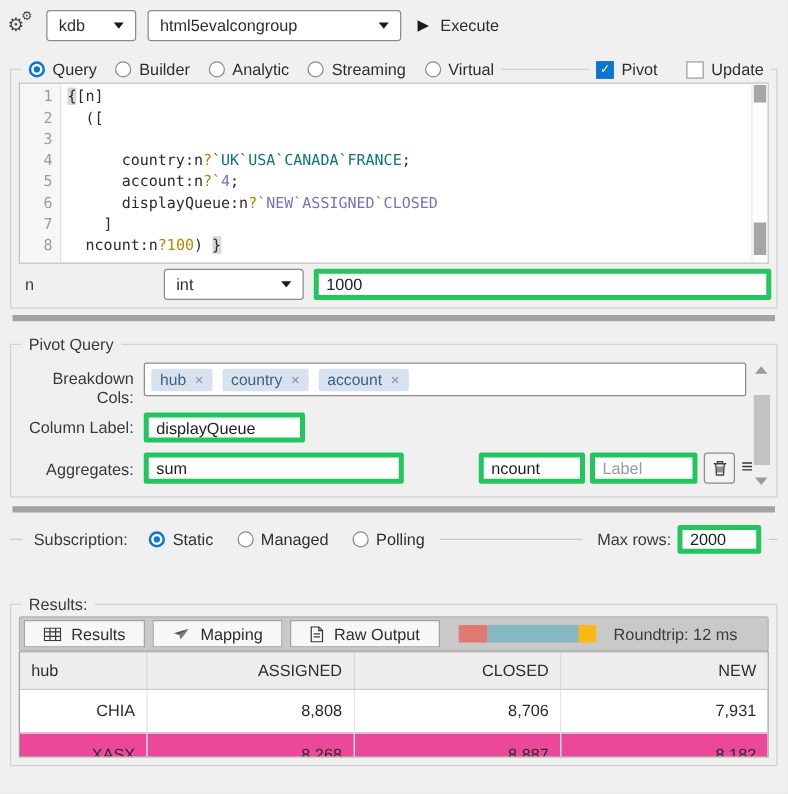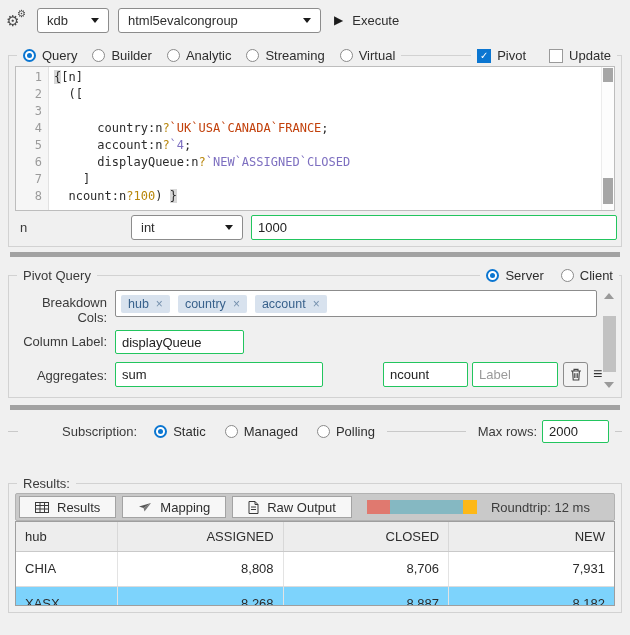--- a/index.html
+++ b/index.html
@@ -54,21 +54,21 @@
   .cm-gut{width:26px;flex:none;text-align:right;padding-right:7px;color:#9b9b9b;position:relative;}
   .cm-code{padding-left:5px;}
   .ed-scroll{position:absolute;right:0;top:0;bottom:0;width:12px;background:#fdfdfd;border-left:1px solid #ececec;}
   .ed-thumb{position:absolute;left:1px;right:1px;background:#a6a6a6;}
   .ed-thumb.t1{top:1px;height:14px;}
   .ed-thumb.t2{top:111px;height:26px;}
 
   .param-row{position:absolute;left:6px;right:4px;top:159px;height:25px;}
   .param-name{position:absolute;left:5px;top:5px;color:#3a3a3a;}
   .sel-type{position:absolute;left:116px;top:0;width:112px;}
-  .inp{height:25px;border:1px solid #22c55e;border-radius:2px;padding:0 6px;box-sizing:border-box;
+  .inp{height:25px;border:4px solid #22c55e;border-radius:2px;padding:0 6px;box-sizing:border-box;
        font-family:"Liberation Sans",sans-serif;font-size:13px;color:#222;background:#fff;}
   .inp-paramval{position:absolute;left:236px;top:0;right:0;}
 
   
   .splitter{position:absolute;left:10px;right:10px;height:5px;background:#a2a2a2;}
   .split1{top:252px;} .split2{top:405px;}
 
   
   .fs-pivot{top:275px;height:123px;}
   .pq-right{gap:17px;margin-right:2px;}
@@ -91,21 +91,21 @@
   .pscroll{position:absolute;right:4px;top:14px;bottom:6px;width:15px;}
   .arr{width:0;height:0;border-left:5px solid transparent;border-right:5px solid transparent;margin:0 auto;}
   .arr-up{border-bottom:6px solid #9a9a9a;position:absolute;top:3px;left:2px;}
   .arr-dn{border-top:6px solid #9a9a9a;position:absolute;bottom:3px;left:2px;}
   .pthumb{position:absolute;top:26px;height:56px;left:1px;right:1px;background:#c2c2c2;}
 
   
   .subrow{position:absolute;left:8px;right:8px;top:419px;height:24px;display:flex;align-items:center;}
   .stub{border-top:1px solid #c9c9c9;height:0;flex:none;}
   .stub-l{width:10px;margin-right:9px;} .stub-r{width:7px;margin-left:6px;}
-  .sub-label{margin-right:17px;color:#3a3a3a;margin-left:35px;}
+  .sub-label{margin-right:17px;color:#3a3a3a;}
   .sub-radios{display:flex;align-items:center;gap:19px;}
   .hline{flex:1;border-top:1px solid #c9c9c9;height:0;margin:0 12px;}
   .maxrows-label{margin-right:5px;color:#3a3a3a;}
   .inp-maxrows{width:67px;height:23px;}
 
   
   .fs-results{top:483px;height:130px;}
   .tabstrip{position:absolute;left:6px;right:6px;top:9px;height:28px;background:#c9c9c9;
             border:1px solid #b2b2b2;border-radius:2px;box-sizing:border-box;
             display:flex;align-items:center;}
@@ -117,23 +117,23 @@
   .roundtrip{margin-left:14px;color:#3c3c3c;text-align:right;}
   .gridwrap{position:absolute;left:6px;right:6px;top:37px;bottom:6px;background:#fff;
             border:1px solid #9e9e9e;box-sizing:border-box;overflow:hidden;}
   table.grid{width:100%;border-collapse:collapse;table-layout:fixed;font-size:13px;}
   .grid th{background:#ededed;font-weight:normal;color:#2e2e2e;height:29px;padding:0 9px;
            border-bottom:1px solid #c9c9c9;border-right:1px solid #d8d8d8;box-sizing:border-box;text-align:right;}
   .grid th:first-child{text-align:left;}
   .grid th:last-child{border-right:none;}
   .grid td{height:35px;padding:0 9px;border-bottom:1px solid #dcdcdc;border-right:1px solid #e3e3e3;
            box-sizing:border-box;text-align:right;color:#2b2b2b;}
-  .grid td:first-child{text-align:left;}
+  .grid td:first-child{text-align:right;}
   .grid td:last-child{border-right:none;}
-  .grid tr.alt td{background:#7dd3fc;}
+  .grid tr.alt td{background:#ec4899;}
   .icon-svg{display:block;}
 </style>
 </head>
 <body>
 
 <div class="app">
 
   <div class="toolbar">
     <div class="gears">
       <span class="g1">⚙</span>
@@ -188,21 +188,21 @@
           <span>Update</span>
         </div>
       </div>
     </div>
 
     <div class="editor">
       <div class="cm-lines">
           <div class="cm-row"><div class="cm-gut">1</div><div class="cm-code"><span style="color: rgb(43, 43, 43); background: rgb(216, 216, 216);">{</span><span style="color: rgb(43, 43, 43);">[n]</span></div></div>
           <div class="cm-row"><div class="cm-gut">2</div><div class="cm-code"><span style="color: rgb(43, 43, 43);">  ([</span></div></div>
           <div class="cm-row"><div class="cm-gut">3</div></div>
-          <div class="cm-row"><div class="cm-gut">4</div><div class="cm-code"><span style="color: rgb(43, 43, 43);">      country:n</span><span style="color: rgb(184, 134, 11);">?</span><span style="color: #c2410c;">`UK`USA`CANADA`FRANCE</span><span style="color: rgb(43, 43, 43);">;</span></div></div>
+          <div class="cm-row"><div class="cm-gut">4</div><div class="cm-code"><span style="color: rgb(43, 43, 43);">      country:n</span><span style="color: rgb(184, 134, 11);">?</span><span style="color: #0f766e;">`UK`USA`CANADA`FRANCE</span><span style="color: rgb(43, 43, 43);">;</span></div></div>
           <div class="cm-row"><div class="cm-gut">5</div><div class="cm-code"><span style="color: rgb(43, 43, 43); margin-top: 17px;">      account:n</span><span style="color: rgb(184, 134, 11);">?</span><span style="color: rgb(125, 111, 192);">`4</span><span style="color: rgb(43, 43, 43);">;</span></div></div>
           <div class="cm-row"><div class="cm-gut">6</div><div class="cm-code"><span style="color: rgb(43, 43, 43);">      displayQueue:n</span><span style="color: rgb(184, 134, 11);">?</span><span style="color: rgb(125, 111, 192);">`NEW`ASSIGNED`CLOSED</span></div></div>
           <div class="cm-row"><div class="cm-gut">7</div><div class="cm-code"><span style="color: rgb(43, 43, 43);">    ]</span></div></div>
           <div class="cm-row"><div class="cm-gut">8</div><div class="cm-code"><span style="color: rgb(43, 43, 43);">  ncount:n</span><span style="color: rgb(184, 134, 11);">?</span><span style="color: rgb(184, 134, 11);">100</span><span style="color: rgb(43, 43, 43);">) </span><span style="color: rgb(43, 43, 43); background: rgb(216, 216, 216);">}</span></div></div>
         </div>
       <div class="ed-scroll">
         <div class="ed-thumb t1"></div>
         <div class="ed-thumb t2"></div>
       </div>
     </div>
@@ -218,30 +218,20 @@
   </div>
 
   <div class="splitter split1"></div>
 
   <div class="fs fs-pivot">
     <div class="legend-row">
       <div class="lg" style="margin-left:8px;">
         <span class="legend-txt">Pivot Query</span>
       </div>
       <div class="lg-flex"></div>
-      <div class="lg pq-right">
-        <div class="radio sel-on">
-          <span class="rdot"></span>
-          <span>Server</span>
-        </div>
-        <div class="radio">
-          <span class="rdot"></span>
-          <span>Client</span>
-        </div>
-      </div>
     </div>
 
     <div class="flabel lbl-breakdown">Breakdown Cols:</div>
     <div class="tag-input">
         <span class="chip">
           <span>hub</span>
           <span class="x">×</span>
         </span>
         <span class="chip">
           <span>country</span>

